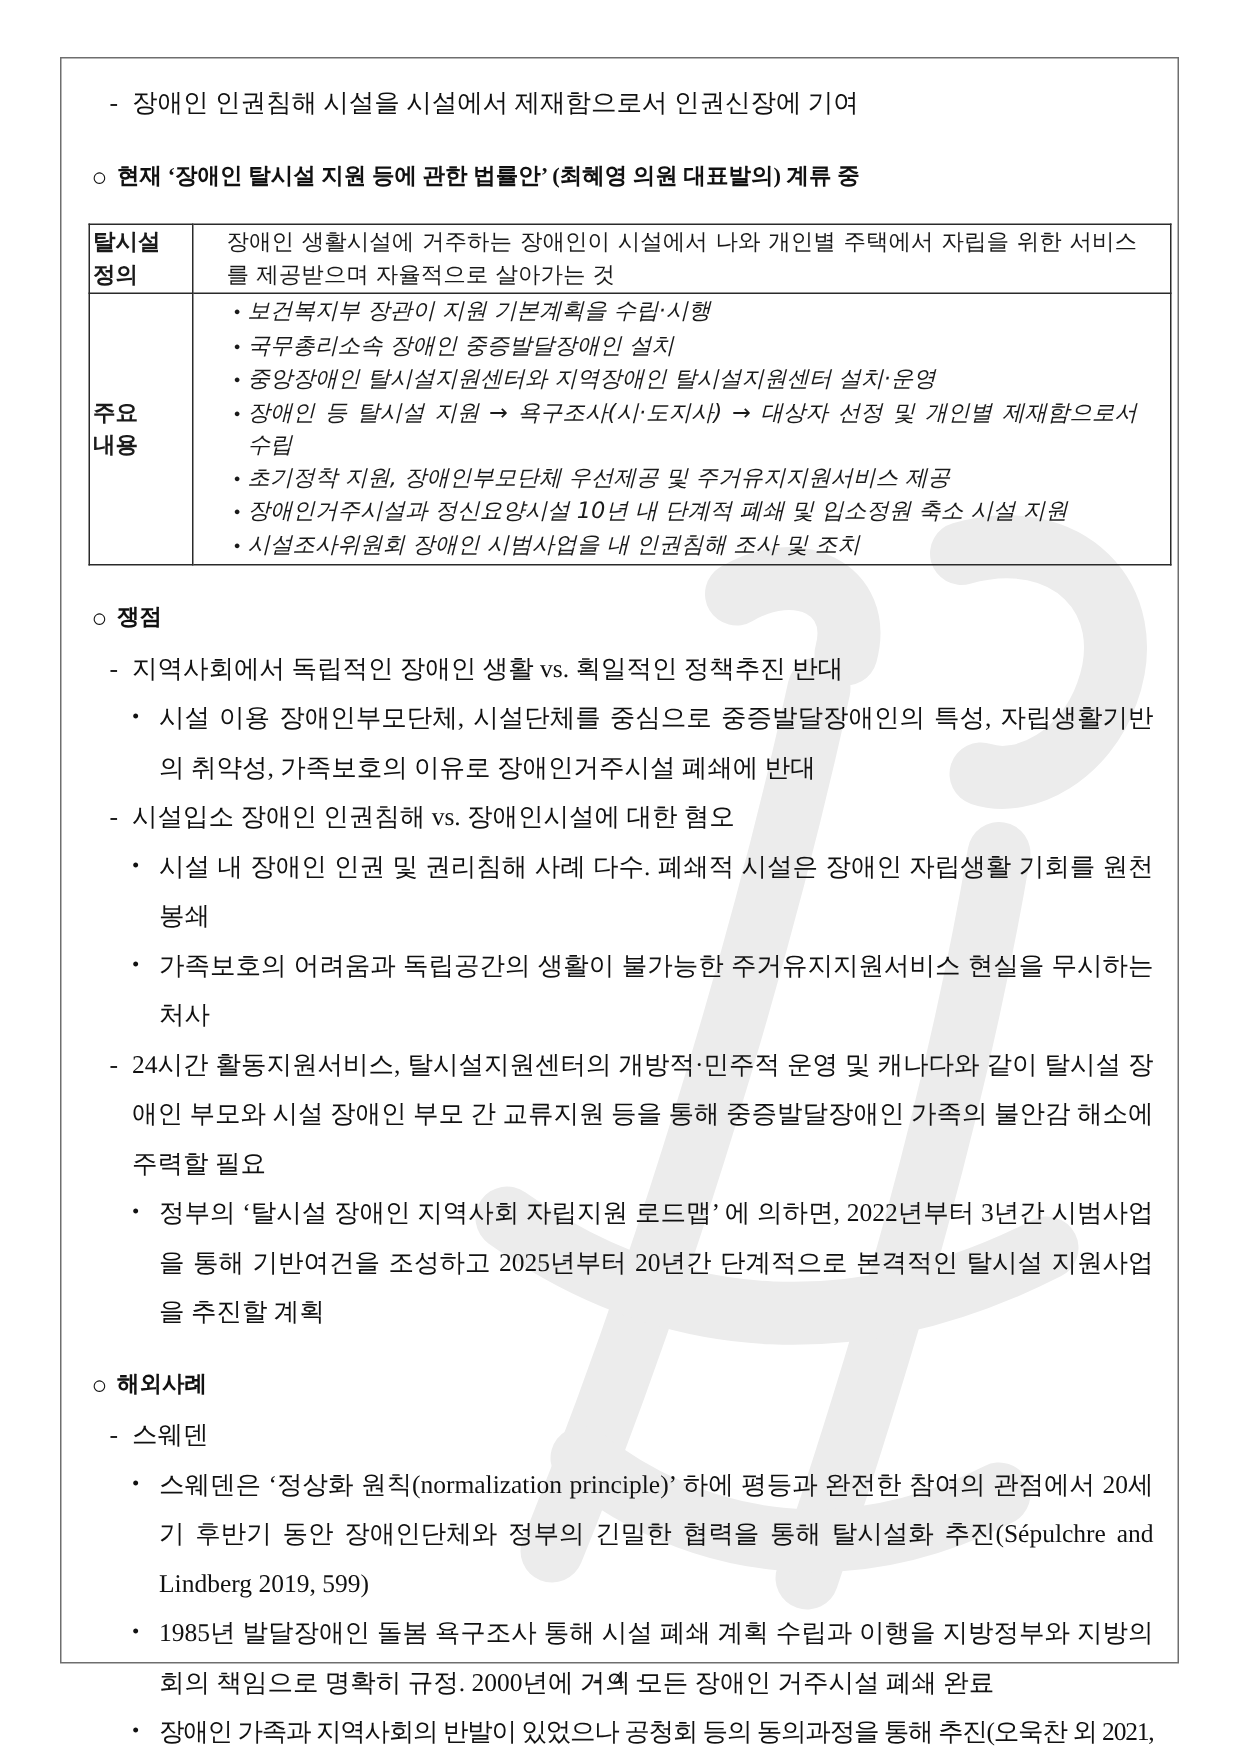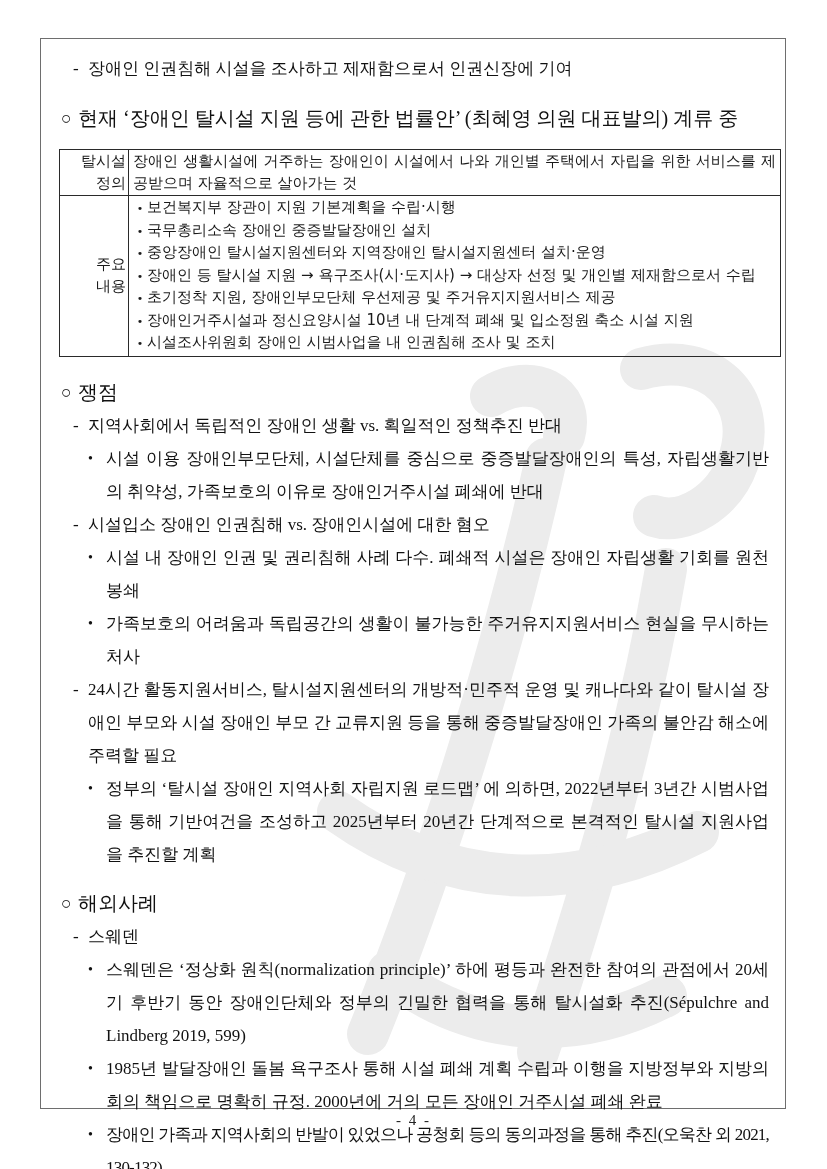--- a/index.html
+++ b/index.html
@@ -40,49 +40,49 @@
   .li.dash{margin-left:14px;}
   .li.bullet{margin-left:29px;}
   .li.bullet .mk{flex:0 0 18px;font-size:14px;}
   .heading{
     display:flex;align-items:flex-start;
     margin:17px 0 0 2px;
     font-weight:bold;
     font-size:17.5px;
   }
   .heading .hmk{flex:0 0 17px;font-weight:bold;}
-  .heading .htxt{margin:0;font-size:20px;font-weight:normal;display:inline;line-height:33px;}
+  .heading .htxt{margin:0;font-size:15px;font-weight:bold;display:inline;line-height:33px;}
   .heading.sec1{margin-top:19px;}
   .heading.sec2{margin-top:16px;}
   .bill-table{
     margin:14px 0 0 0;
     width:722px;
     border-collapse:collapse;
     font-family:"DejaVu Sans","Liberation Sans",sans-serif;
     font-size:15px;
     line-height:21.5px;
     color:#1a1a1a;
     text-align:justify;
   }
   .bill-table th,.bill-table td{
     border:1px solid #2a2a2a;
     vertical-align:middle;
-    padding:1px 4px;
+    padding:1px 22px;
   }
   .bill-table th{
     width:64px;
-    font-weight:normal;
-    text-align:right;
+    font-weight:bold;
+    text-align:left;
     padding:1px 2px;
   }
   .bill-table th span{display:block;}
   .bill-table .tdef{margin:0;}
   .trow{display:flex;align-items:flex-start;}
   .trow .tmk{flex:0 0 14px;font-size:11px;text-align:center;padding-top:1px;}
-  .trow .ttxt{flex:1;}
+  .trow .ttxt{flex:1;font-style:italic;}
   .condensed{letter-spacing:-0.8px;}
   .pagenum{
     position:absolute;
     top:1112px;left:0;right:0;
     text-align:center;
     font-size:15px;
     letter-spacing:2px;
     color:#222;
   }
 </style>
@@ -100,21 +100,21 @@
         <path d="M 420 235 C 392 400 345 560 292 718"></path>
         <path d="M 92 478 C 205 558 330 560 452 498"></path>
         <path d="M 142 638 C 222 700 322 712 420 662"></path>
       </g>
     </svg>
 
     <div class="content">
 
       <div class="li dash">
         <span class="mk">-</span>
-        <p class="txt">장애인 인권침해 시설을 조사하고 제재함으로서 인권신장에 기여</p>
+        <p class="txt">장애인 인권침해 시설을 시설에서 제재함으로서 인권신장에 기여</p>
       </div>
 
       <div class="heading">
         <span class="hmk">○</span>
         <h2 class="htxt">현재 ‘장애인 탈시설 지원 등에 관한 법률안’ (최혜영 의원 대표발의) 계류 중</h2>
       </div>
 
       <table class="bill-table">
         <tbody>
           <tr>

